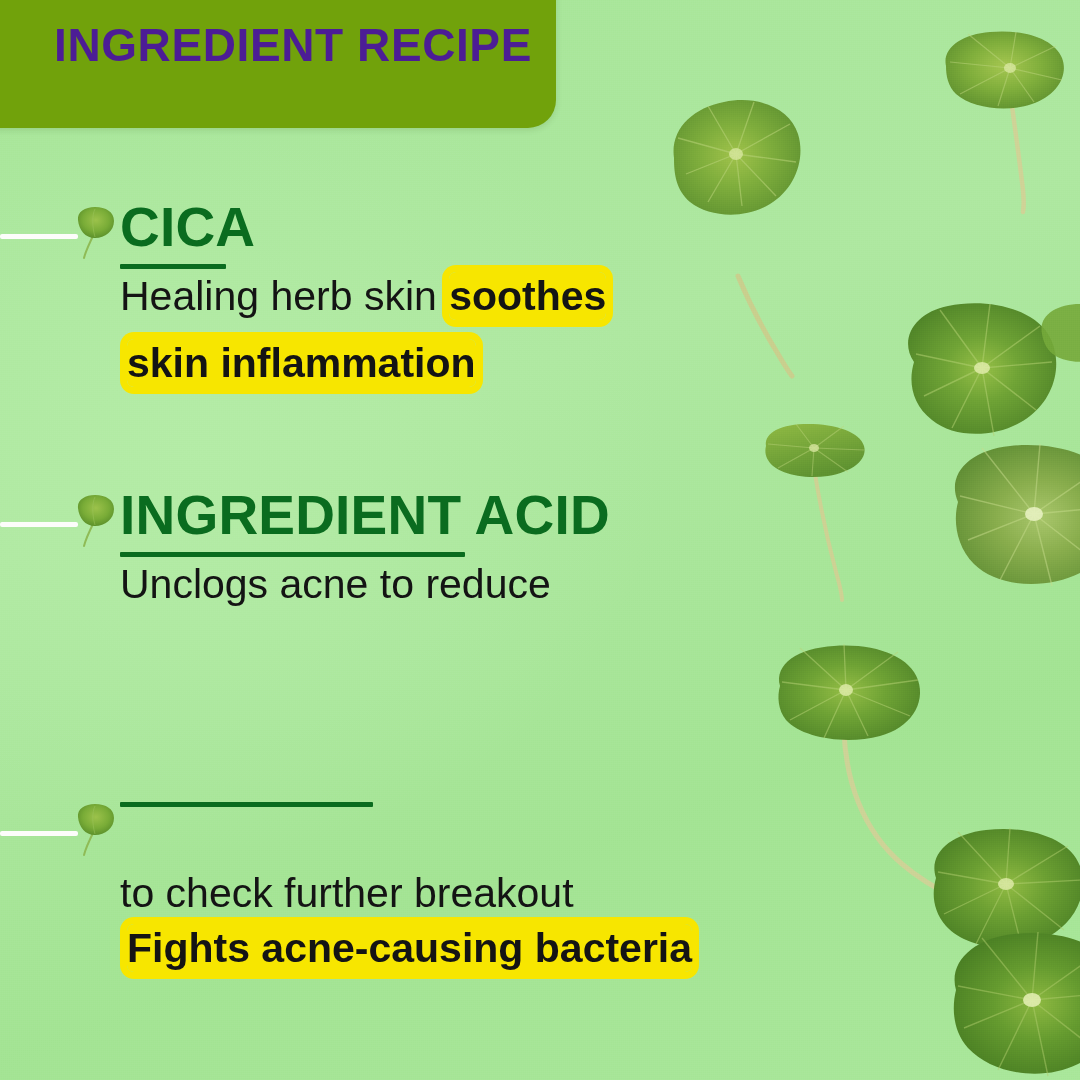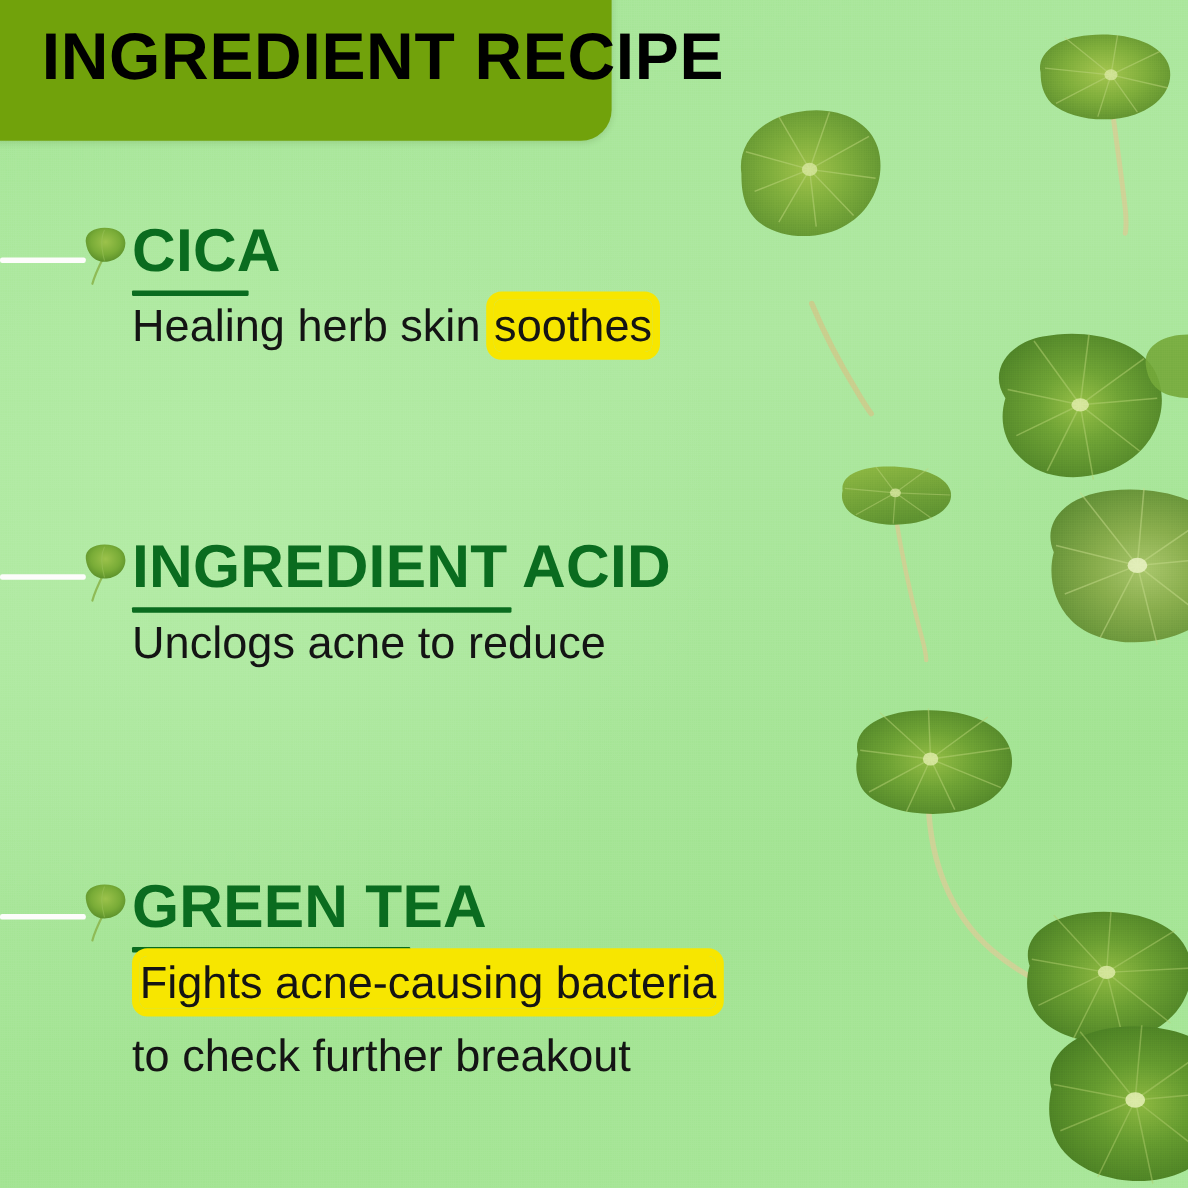--- a/index.html
+++ b/index.html
@@ -42,24 +42,24 @@
     left: -20px;
     top: -14px;
     width: 576px;
     height: 142px;
     background: #71a20b;
     border-radius: 0 0 28px 0;
     box-shadow: 0 2px 6px rgba(40,80,10,.14);
   }
   #banner-title {
     position: absolute;
-    left: 58px;
+    left: 74px;
     top: 36px;
-    color: #000000;
-    font-size: 60px;
+    color: #4c1d95;
+    font-size: 46px;
     font-weight: 700;
     letter-spacing: .6px;
     line-height: 1;
     white-space: nowrap;
   }
 
   
   .block { position: absolute; left: 0; width: 1000px; }
   #block-0 { top: 198px; }
   #block-1 { top: 486px; }
@@ -119,21 +119,21 @@
     color: #141414;
     white-space: nowrap;
     margin-bottom: 2px;
   }
   .seg {
     color: #141414;
     padding: 2px 0;
   }
   .seg.plain { font-weight: 400; }
   .seg.mark {
-    font-weight: 400;
+    font-weight: 700;
     background: #f7e600;
     border-radius: 7px;
     box-shadow: 0 0 0 7px #f7e600;
     padding: 1px 0;
     margin: 0 6px 0 1px;
     text-align: right;
   }
   .body-line.has-mark { margin-bottom: 14px; }
   .body-line.lead-mark { padding-left: 6px; }
 </style>
@@ -364,20 +364,23 @@
     </svg>
     <div class="head-wrap">
       <span class="head-text">CICA</span>
       <span class="head-rule" style="width: 106px;"></span>
     </div>
     <div class="body-lines">
       <span class="body-line has-mark">
         <span class="seg plain">Healing herb skin</span>
         <span class="seg mark">soothes</span>
       </span>
+      <span class="body-line lead-mark">
+        <span class="seg mark">skin inflammation</span>
+      </span>
     </div>
   </div>
 
   <div class="block" id="block-1">
     <div class="connector"></div>
     <svg class="bullet-leaf" viewBox="0 0 44 56">
       <defs>
         <radialGradient id="bl1" cx="50%" cy="42%" r="60%">
           <stop offset="0%" stop-color="#9cc24b"></stop>
           <stop offset="60%" stop-color="#79ac37"></stop>
@@ -407,26 +410,25 @@
           <stop offset="0%" stop-color="#9cc24b"></stop>
           <stop offset="60%" stop-color="#79ac37"></stop>
           <stop offset="100%" stop-color="#5a8f2a"></stop>
         </radialGradient>
       </defs>
       <path d="M20 28 C16 36 12 44 10 52" stroke="#8fbb56" stroke-width="2" fill="none" stroke-linecap="round"></path>
       <path d="M4 14 C3 6 11 1 21 1 C32 1 40 6 40 15 C40 25 31 32 21 32 C11 32 5 24 4 14 Z" fill="url(#bl2)"></path>
       <path d="M21 3 C18 9 18 20 21 31" stroke="#9ec55d" stroke-width="1" opacity=".5" fill="none"></path>
     </svg>
     <div class="head-wrap">
-      <span class="head-text">GREEN TEA</span>
       <span class="head-rule" style="width: 253px;"></span>
     </div>
     <div class="body-lines">
+      <span class="body-line">
+        <span class="seg plain">to check further breakout</span>
+      </span>
       <span class="body-line has-mark lead-mark">
         <span class="seg mark">Fights acne-causing bacteria</span>
       </span>
-      <span class="body-line">
-        <span class="seg plain">to check further breakout</span>
-      </span>
     </div>
   </div>
 
 </div>
 
 </body></html>

